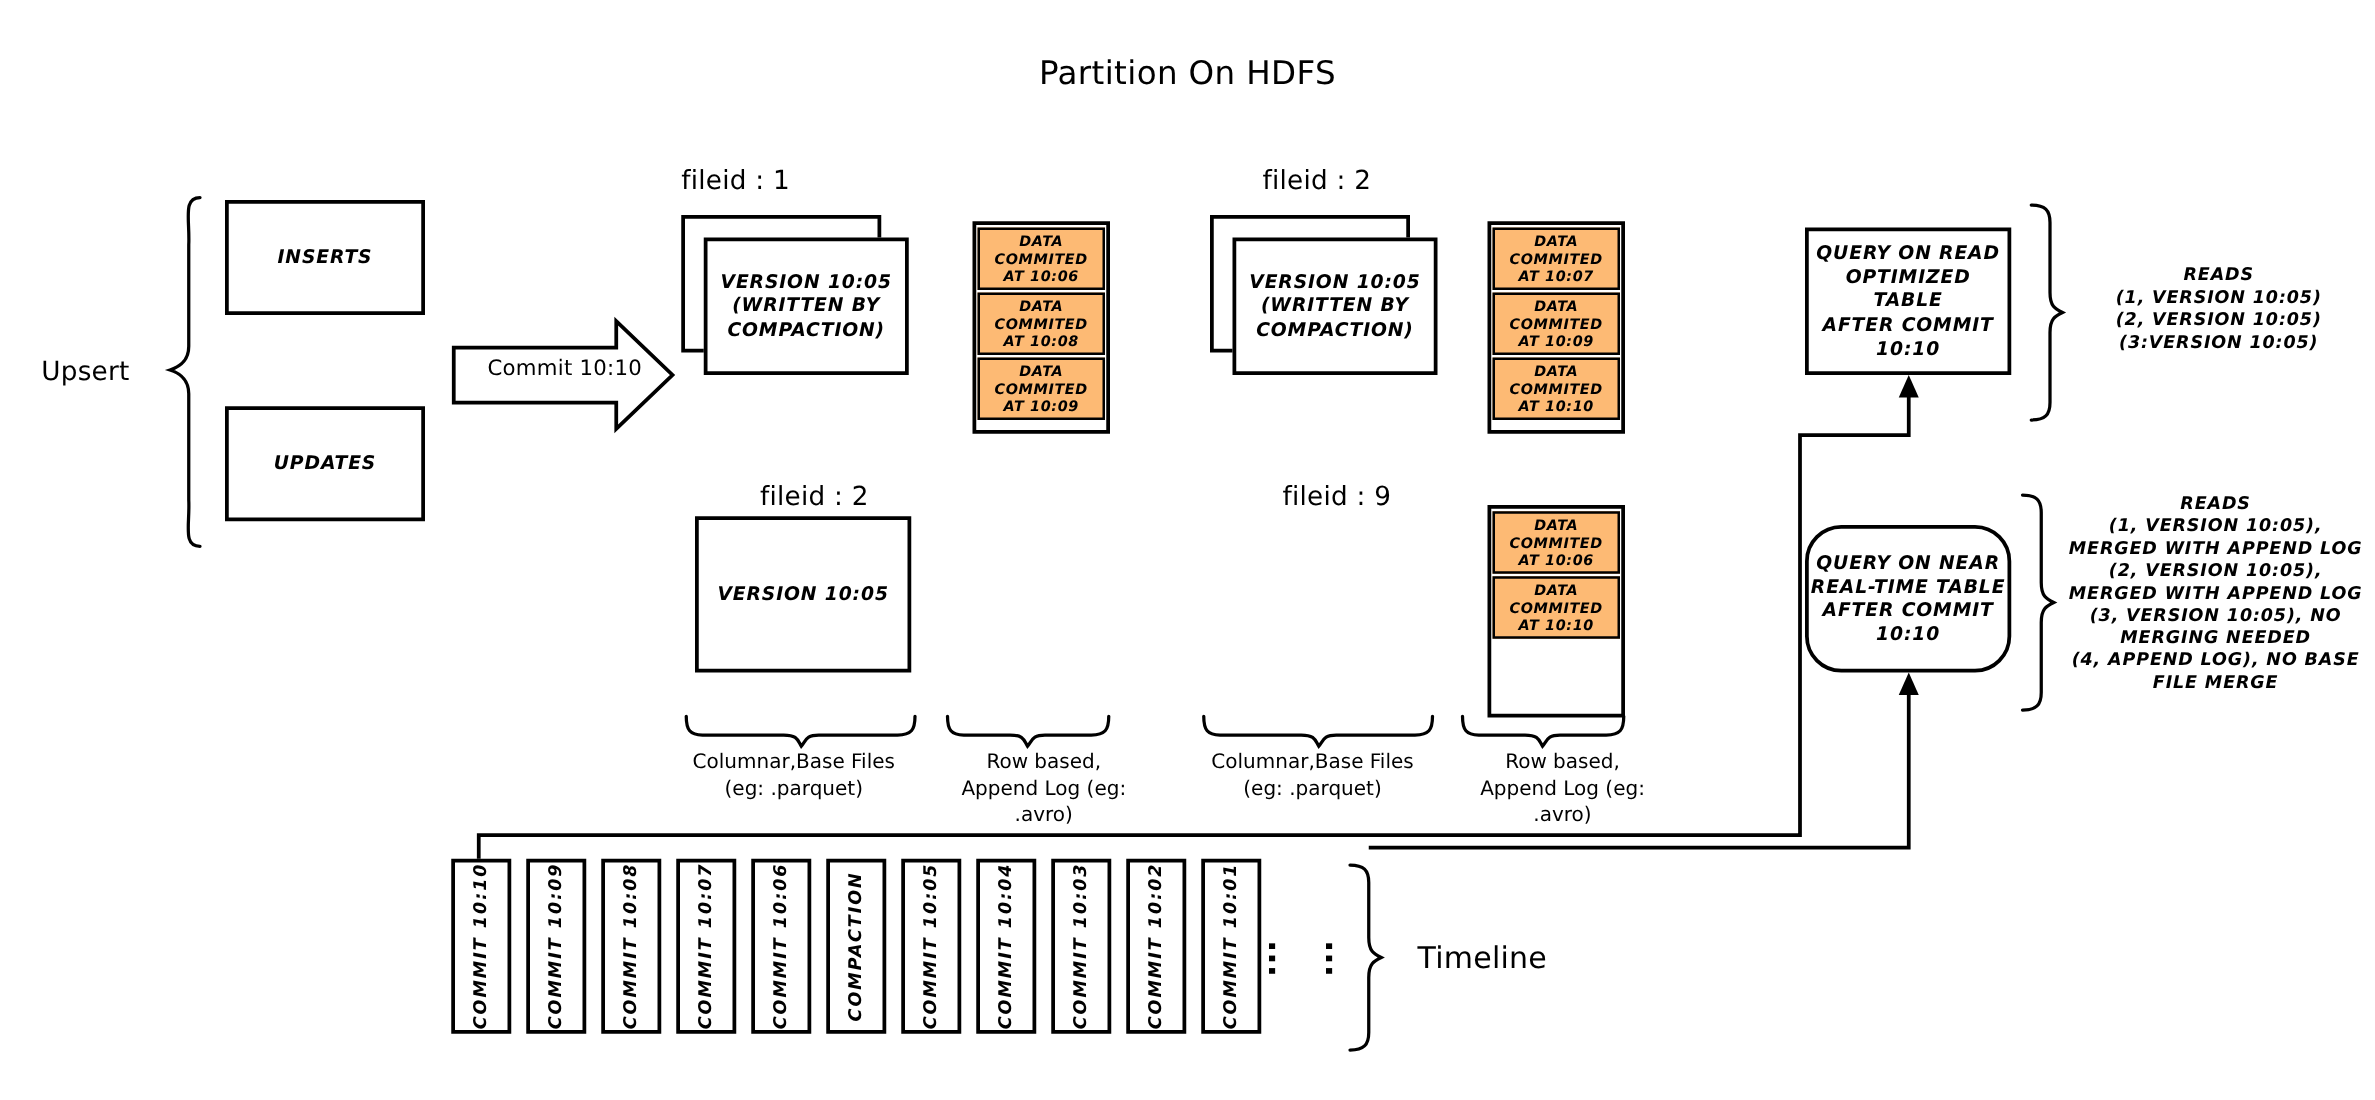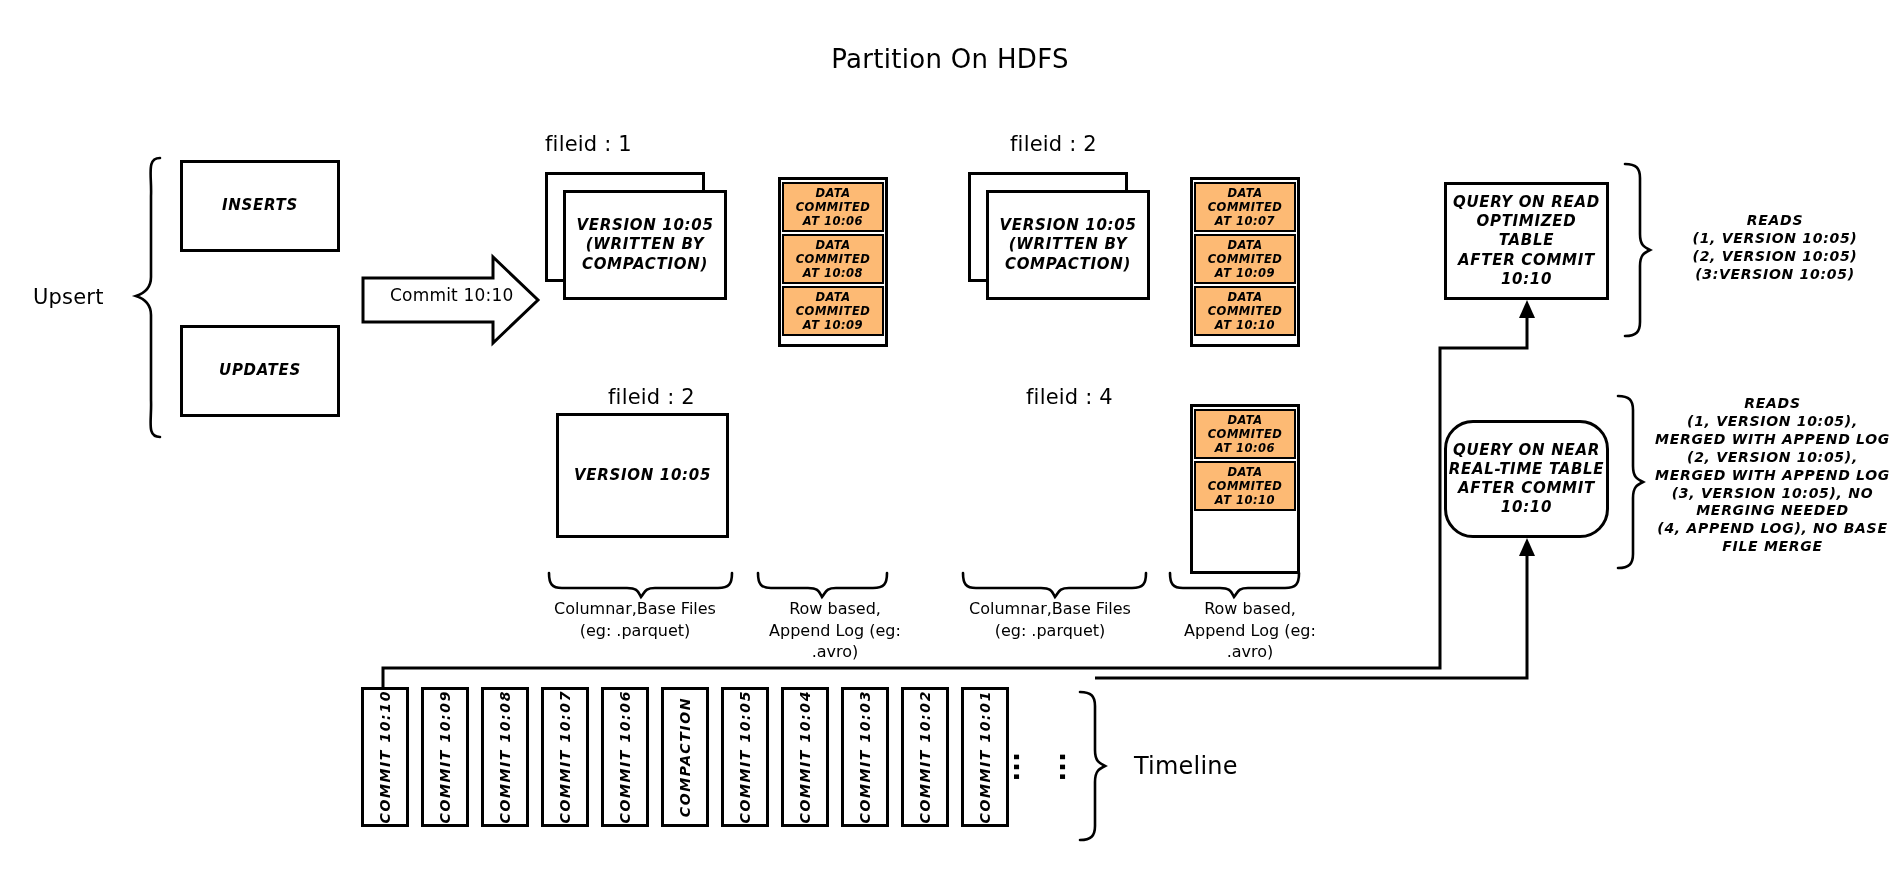--- a/index.html
+++ b/index.html
@@ -86,21 +86,21 @@
     <div class="logrow pre">DATA COMMITED<br>AT 10:09</div>
     <div class="logrow pre">DATA COMMITED<br>AT 10:10</div>
   </div>
 
   <div class="abs plainlabel" style="left:608px;top:385px;">fileid : 2</div>
 
   <div class="abs box" style="left:556px;top:413px;width:173px;height:125px;">
     <span class="boxtext pre">VERSION 10:05</span>
   </div>
 
-  <div class="abs plainlabel" style="left:1026px;top:385px;">fileid : 4</div>
+  <div class="abs plainlabel" style="left:1026px;top:385px;">fileid : 9</div>
 
   <div class="abs logbox" style="left:1190px;top:404px;width:110px;height:170px;">
     <div class="logrow pre">DATA COMMITED<br>AT 10:06</div>
     <div class="logrow pre">DATA COMMITED<br>AT 10:10</div>
   </div>
 
   <div class="abs caption pre" style="left:525px;top:598px;width:220px;">Columnar,Base Files<br>(eg: .parquet)</div>
   <div class="abs caption pre" style="left:745px;top:598px;width:180px;">Row based,<br>Append Log  (eg:<br>.avro)</div>
   <div class="abs caption pre" style="left:940px;top:598px;width:220px;">Columnar,Base Files<br>(eg: .parquet)</div>
   <div class="abs caption pre" style="left:1160px;top:598px;width:180px;">Row based,<br>Append Log  (eg:<br>.avro)</div>

